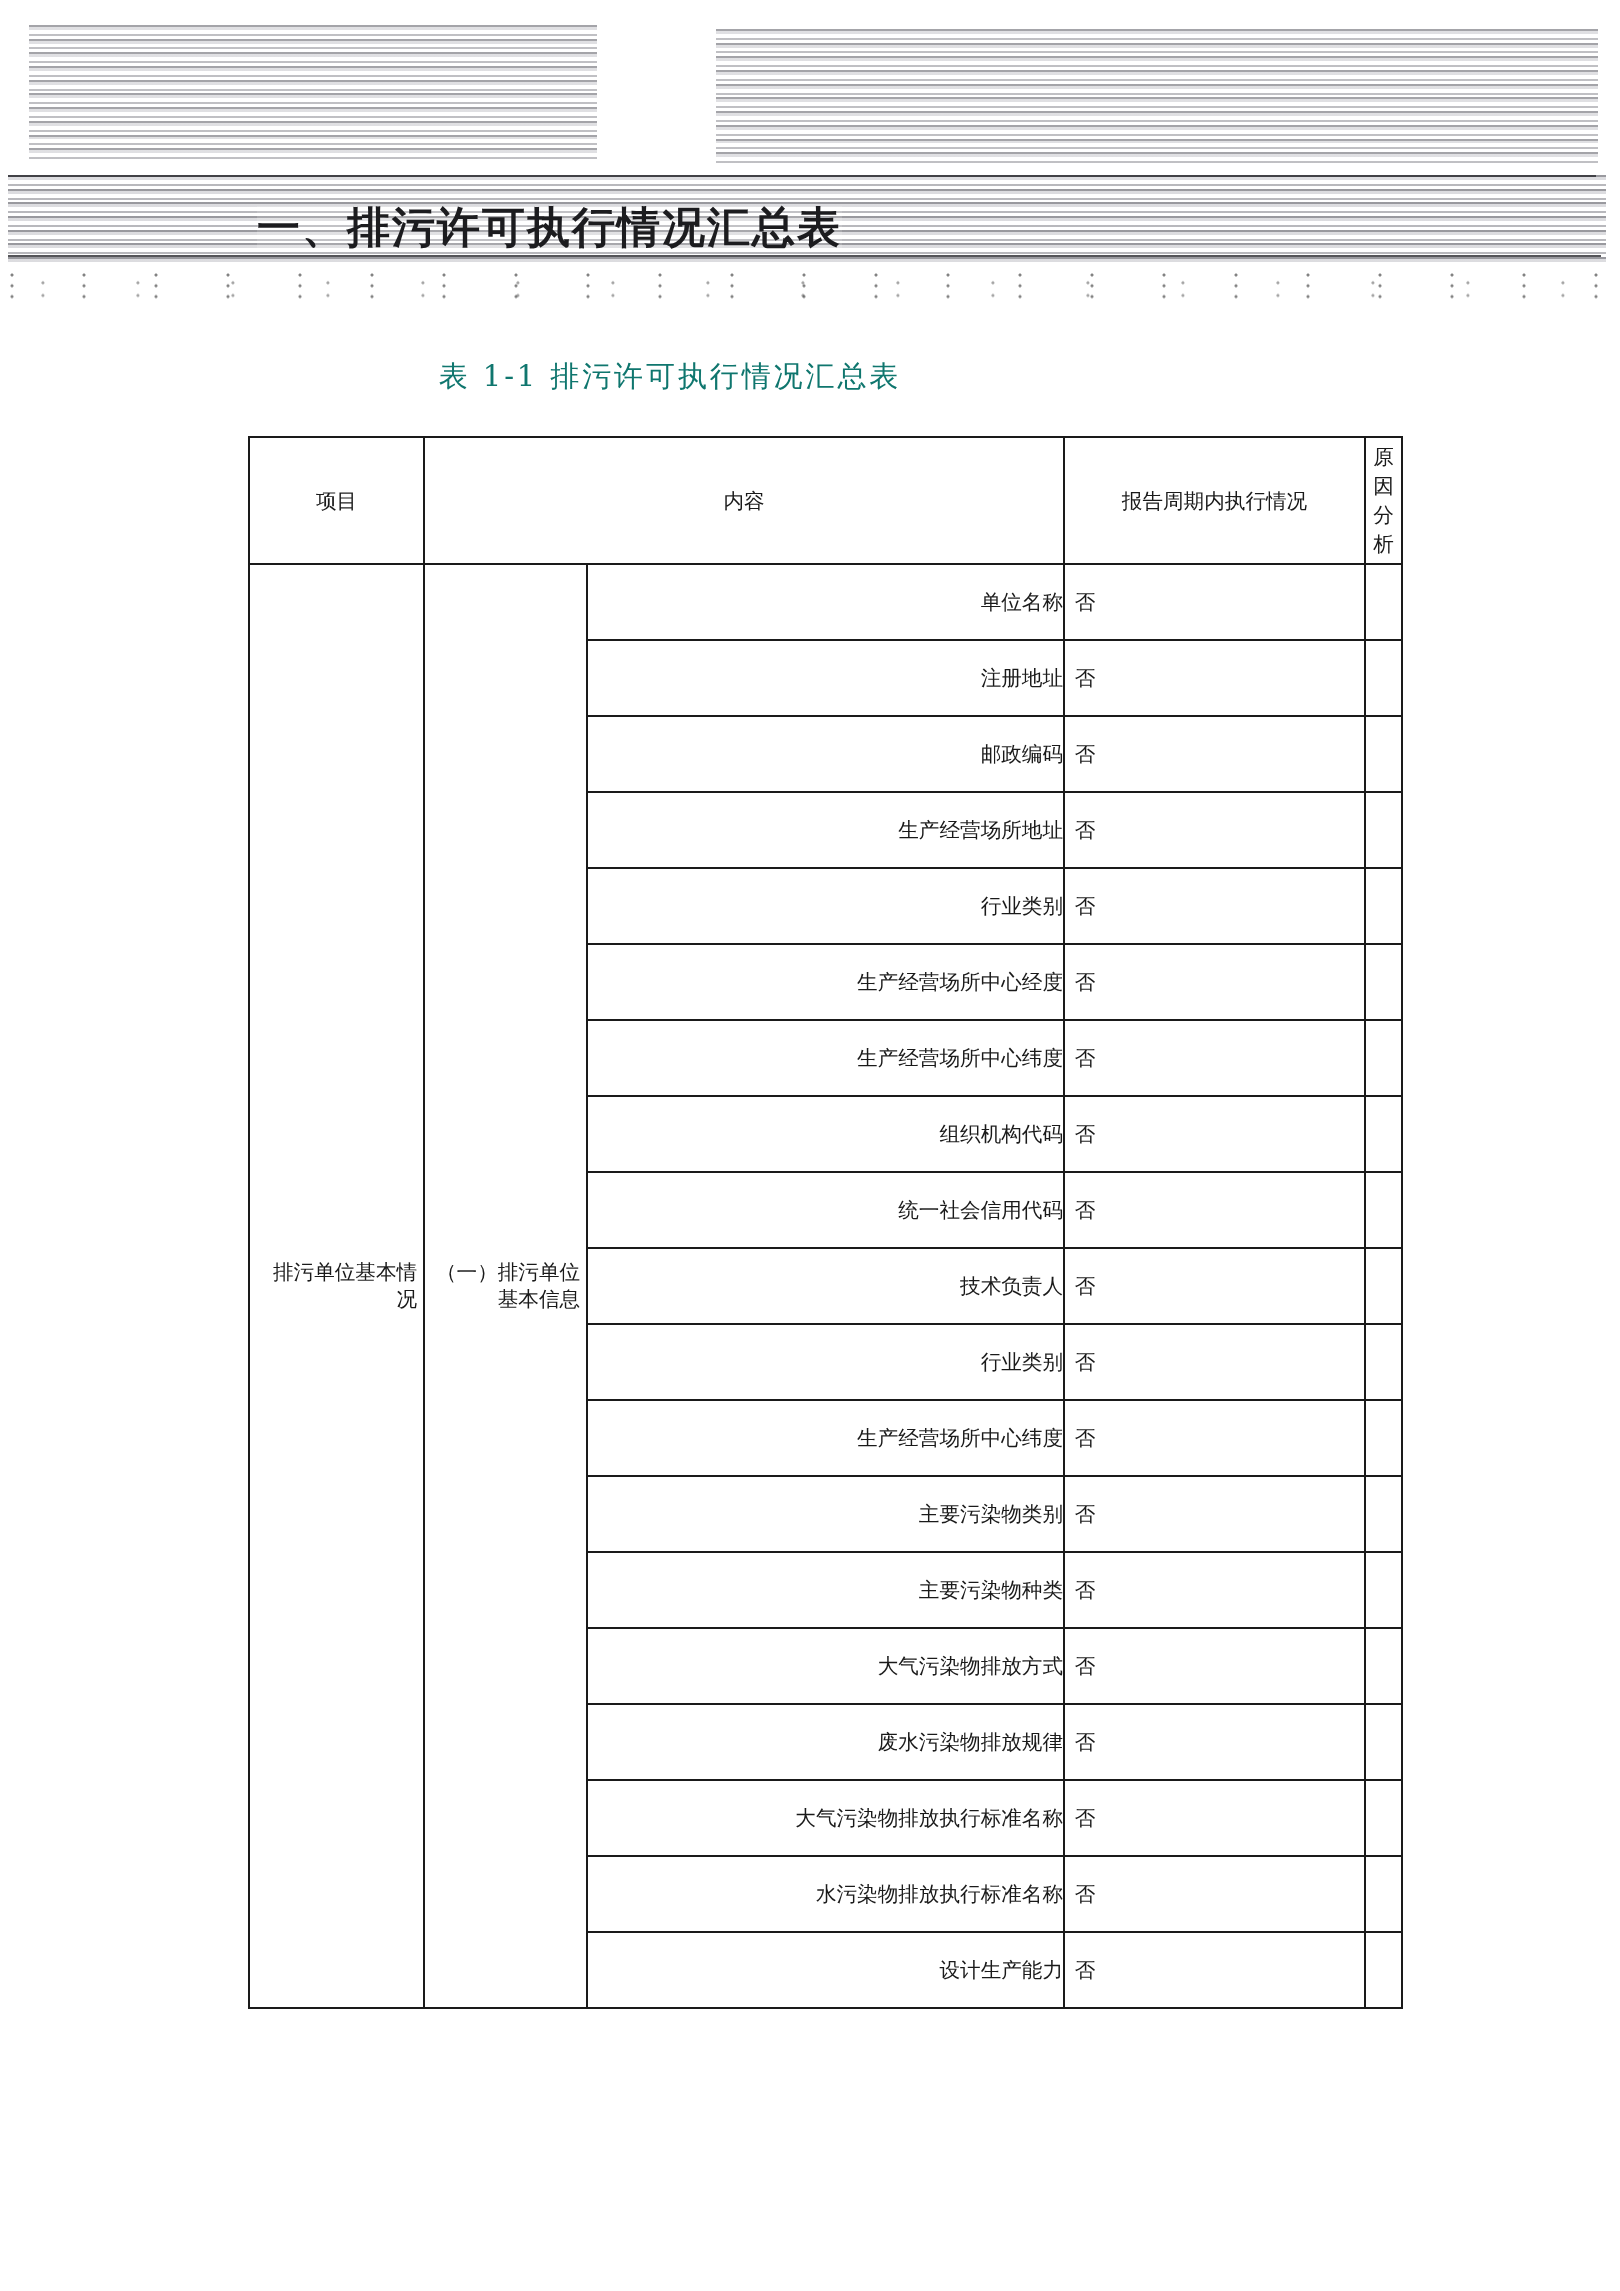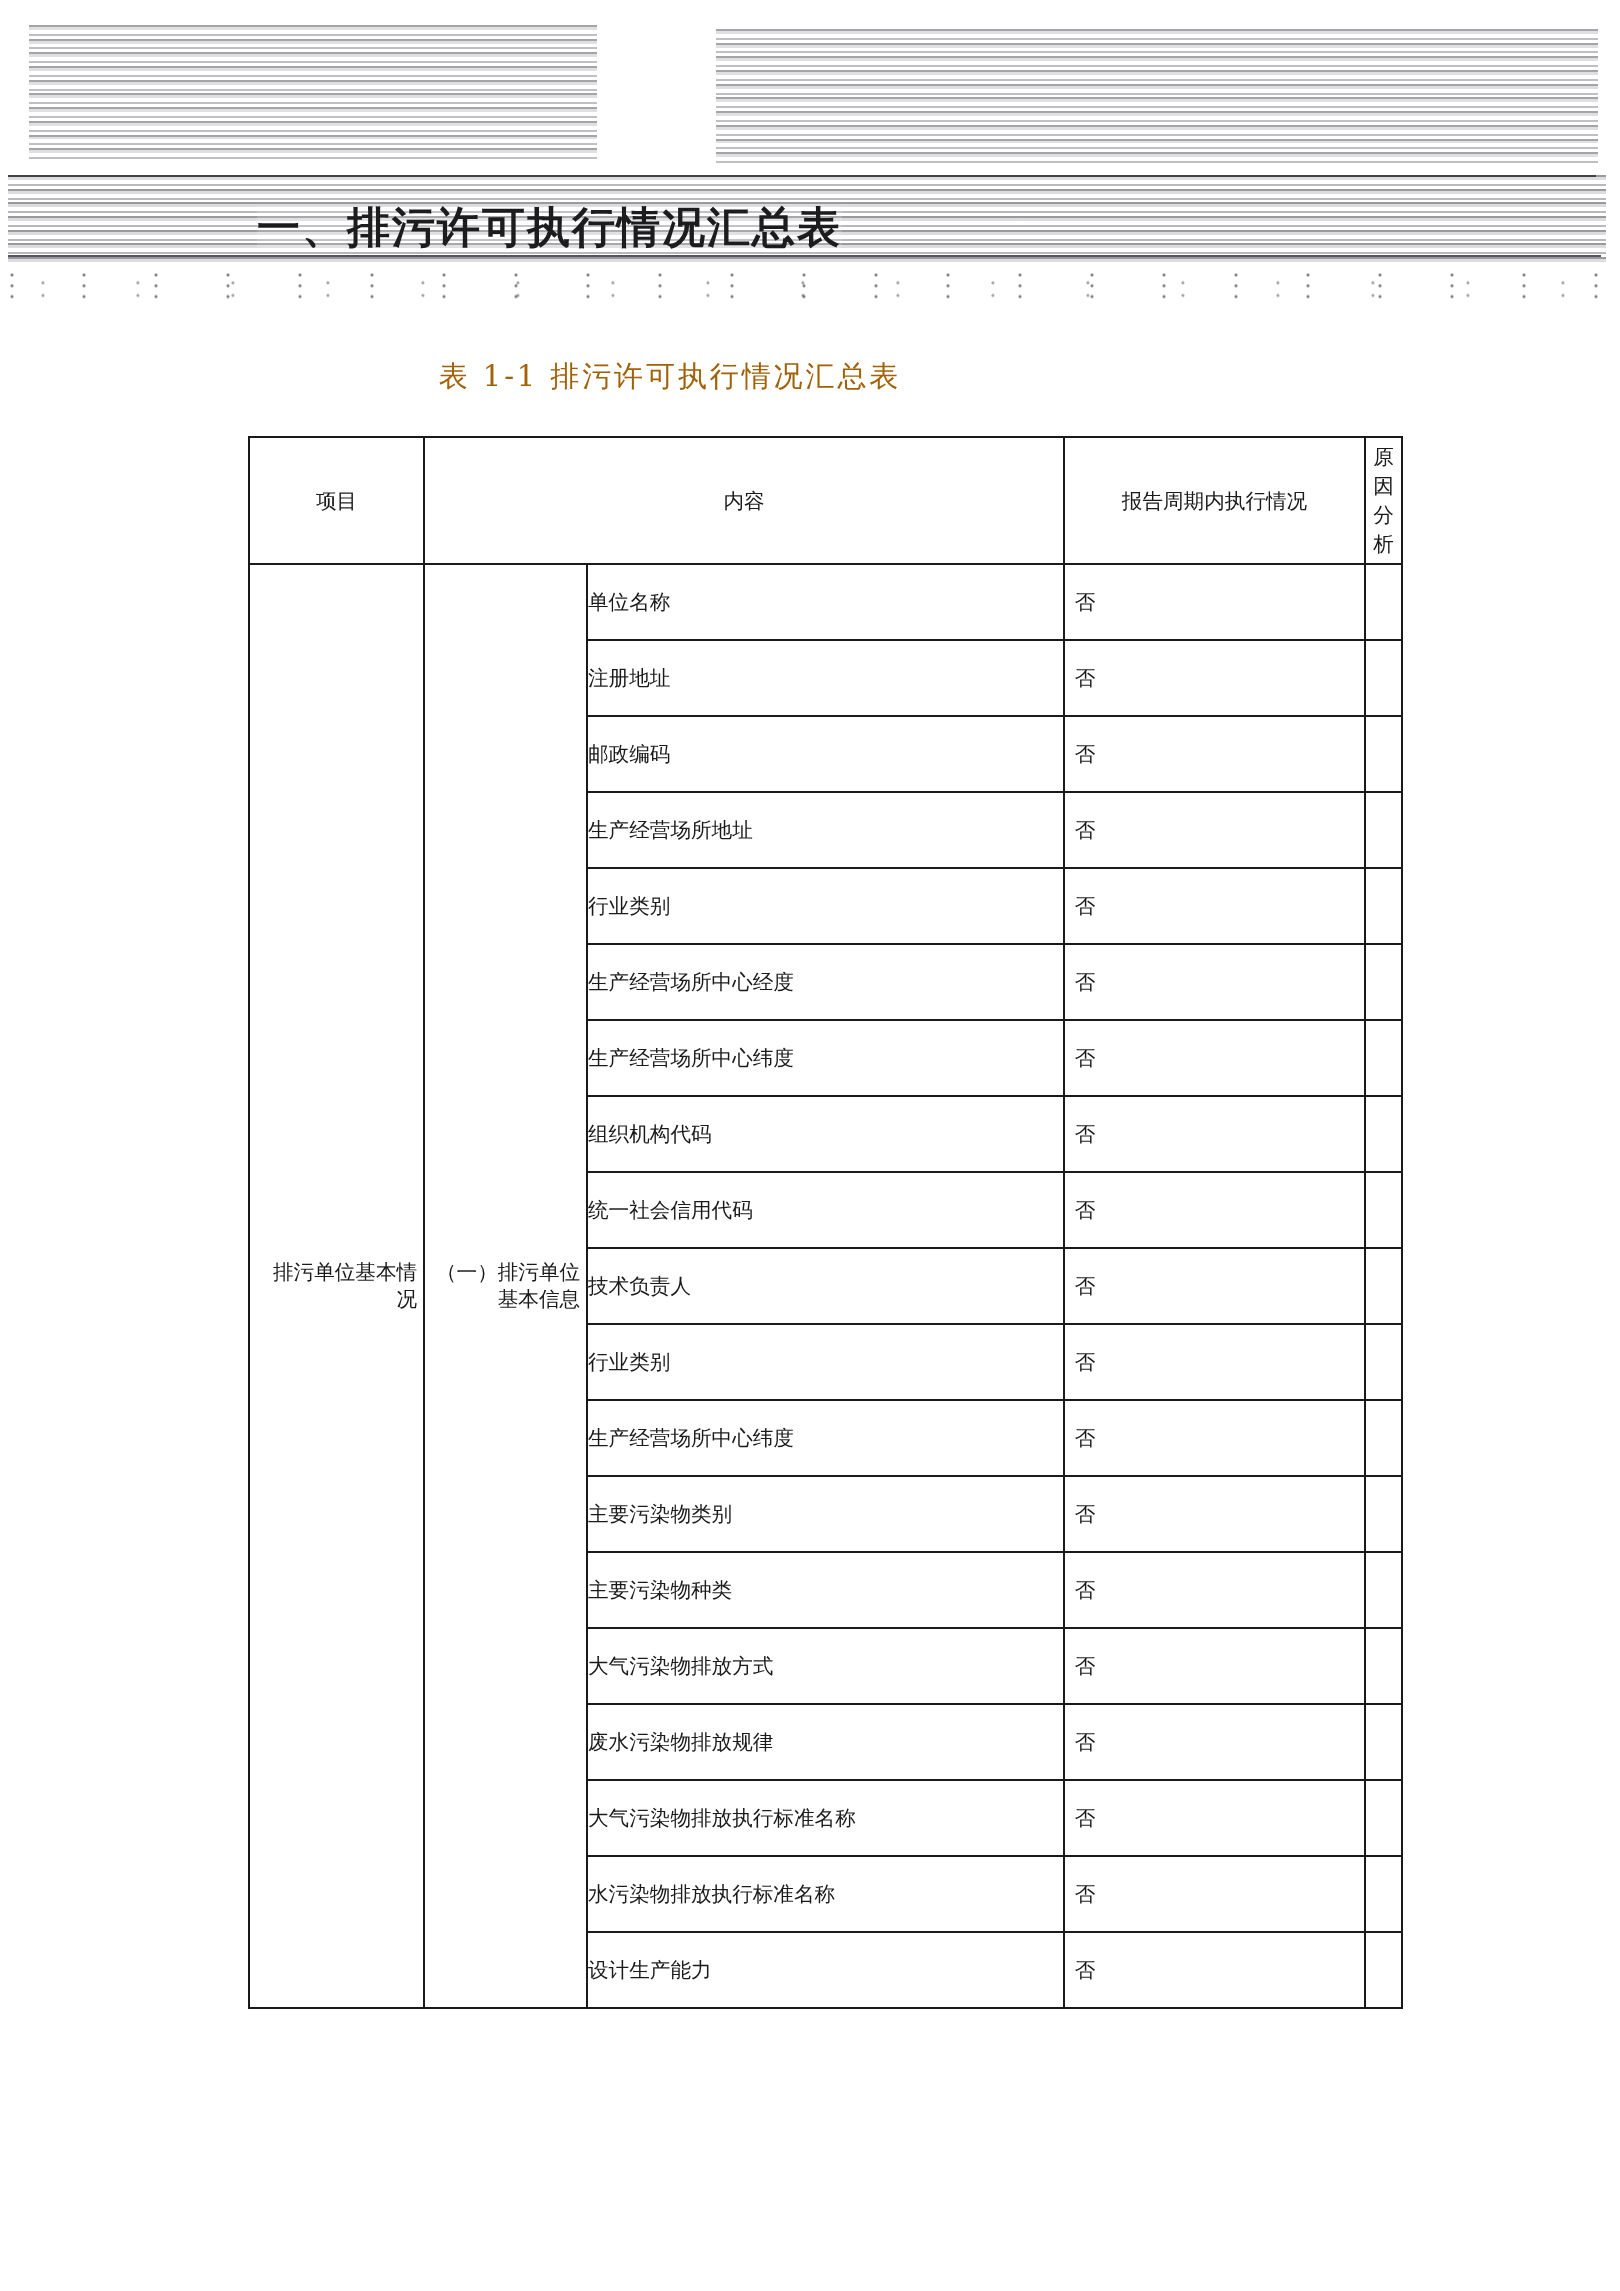--- a/index.html
+++ b/index.html
@@ -79,21 +79,21 @@
     
     .caption {
       position: absolute;
       left: 0;
       width: 1340px;
       top: 357px;
       text-align: center;
       font-family: "DejaVu Serif", "Liberation Serif", serif;
       font-size: 29px;
       letter-spacing: 2.9px;
-      color: #a16207;
+      color: #0f766e;
       white-space: nowrap;
     }
 
     
     .permit-table {
       position: absolute;
       left: 248px;
       top: 436px;
       border-collapse: collapse;
       table-layout: fixed;
@@ -118,21 +118,21 @@
     .head-row th { text-align: center; }
     .head-reason {
       font-size: 20.6px;
       line-height: 29px;
       text-align: center;
     }
     .head-reason span { display: block; }
 
     .data-row { height: 76px; }
     .cell-item {
-      text-align: left;
+      text-align: right;
     }
     .cell-status {
       text-align: left;
       padding-left: 9.8px !important;
     }
     .cell-group {
       text-align: right;
       line-height: 27.4px;
       padding: 0 5.9px !important;
     }

